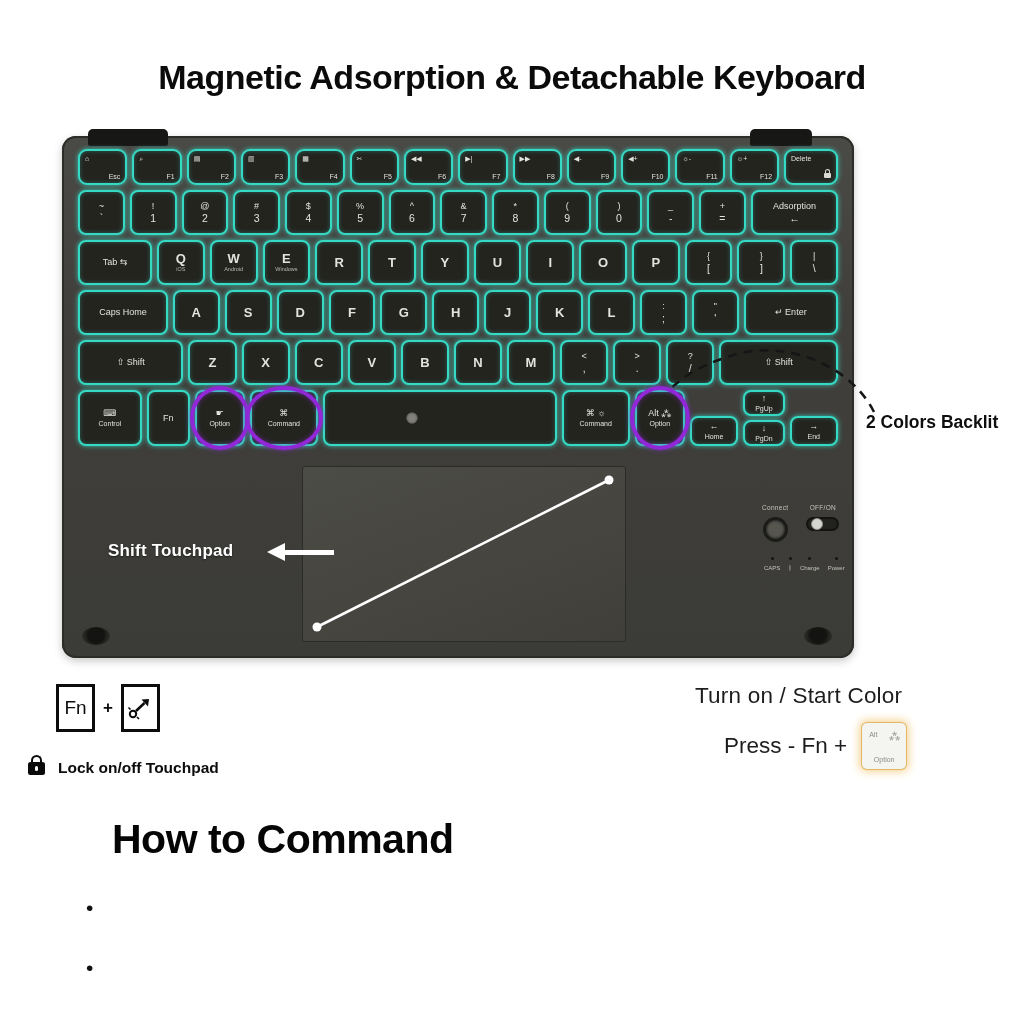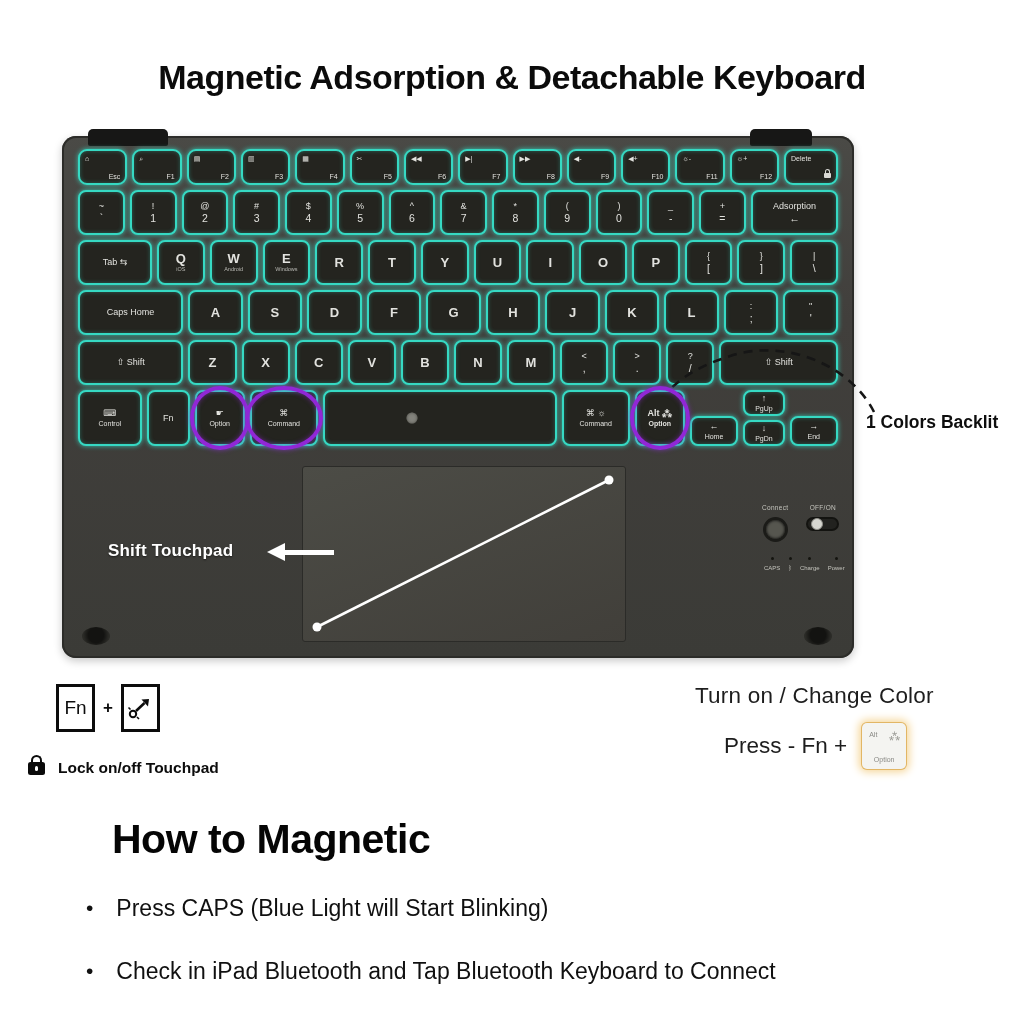--- a/index.html
+++ b/index.html
@@ -330,20 +330,23 @@
           <span class="k-c">L</span>
         </div>
         <div class="key" style="flex: 1 1 0px;">
           <span class="k-t">:</span>
           <span class="k-b">;</span>
         </div>
         <div class="key" style="flex: 1 1 0px;">
           <span class="k-t">"</span>
           <span class="k-b">'</span>
         </div>
+        <div class="key small" style="flex: 2.1 1 0px;">
+          <span class="k-c">↵ Enter</span>
+        </div>
       </div>
       <div class="row row-std">
         <div class="key small" style="flex: 2.3 1 0px;">
           <span class="k-c">⇧ Shift</span>
         </div>
         <div class="key" style="flex: 1 1 0px;">
           <span class="k-c">Z</span>
         </div>
         <div class="key" style="flex: 1 1 0px;">
           <span class="k-c">X</span>
@@ -395,21 +398,21 @@
           <span class="k-t">⌘</span>
           <span class="k-b">Command</span>
         </div>
         <div class="key" style="flex: 5 1 0px;">
           <span class="space-dot"></span>
         </div>
         <div class="key" style="flex: 1.4 1 0px;">
           <span class="k-t">⌘ ☼</span>
           <span class="k-b">Command</span>
         </div>
-        <div class="key circled" style="flex: 1 1 0px; font-weight: bold;">
+        <div class="key circled" style="flex: 1 1 0px;">
           <span class="k-t">Alt ⁂</span>
           <span class="k-b">Option</span>
         </div>
         <div class="key half-b" style="flex-basis: calc(5.85%);">
           <span class="k-t">←</span>
           <span class="k-b">Home</span>
         </div>
         <div class="nav-stack" style="flex: 0.9 1 0px;">
           <div class="key" style="flex: 1 1 0px;">
             <span class="k-t">↑</span>
@@ -474,21 +477,21 @@
 
   <div class="screw screw-l"></div>
   <div class="screw screw-r"></div>
 </div>
 
 <svg class="overlay-svg" width="1024" height="1024" viewBox="0 0 1024 1024">
   <path d="M 874 412 C 852 368, 792 340, 737 354 C 702 364, 680 377, 664 396" fill="none" stroke="#161616" stroke-width="2.6" stroke-dasharray="9 7"></path>
   <polygon points="651,411 671,401 659,388" fill="#161616"></polygon>
 </svg>
 
-<div class="backlit-label">1 Colors Backlit</div>
+<div class="backlit-label">2 Colors Backlit</div>
 
 <div class="fn-combo">
   <div class="combo-key">
     <span class="combo-fn">Fn</span>
   </div>
   <span class="plus-sign">+</span>
   <div class="combo-key">
     <svg width="26" height="26" viewBox="0 0 26 26">
       <circle cx="6" cy="19" r="3.2" fill="none" stroke="#0c0c0c" stroke-width="2"></circle>
       <path d="M9 16 L17.5 8" stroke="#0c0c0c" stroke-width="2.6" fill="none"></path>
@@ -496,33 +499,31 @@
       <path d="M3.5 14.5 L1.5 12.5 M10 22 L12 24" stroke="#0c0c0c" stroke-width="1.6"></path>
     </svg>
   </div>
 </div>
 
 <div class="toggle-line">
   <div class="lock-icon"></div>
   <span class="toggle-text">Lock on/off Touchpad</span>
 </div>
 
-<div class="turn-on">Turn on / Change Color</div>
+<div class="turn-on">Turn on / Start Color</div>
 <div class="press-line">
   <span class="press-text">Press - Fn +</span>
   <div class="mini-key">
     <span class="mini-alt">Alt</span>
     <span class="mini-flower">⁂</span>
     <span class="mini-option">Option</span>
   </div>
 </div>
 
-<div class="htc-heading">How to Magnetic</div>
+<div class="htc-heading">How to Command</div>
 <div class="bullets">
   <div class="bullet">
     <span class="bullet-dot">•</span>
-    <span class="bullet-text">Press CAPS (Blue Light will Start Blinking)</span>
   </div>
   <div class="bullet">
     <span class="bullet-dot">•</span>
-    <span class="bullet-text">Check in iPad Bluetooth and Tap Bluetooth Keyboard to Connect</span>
   </div>
 </div>
 
 </body></html>

